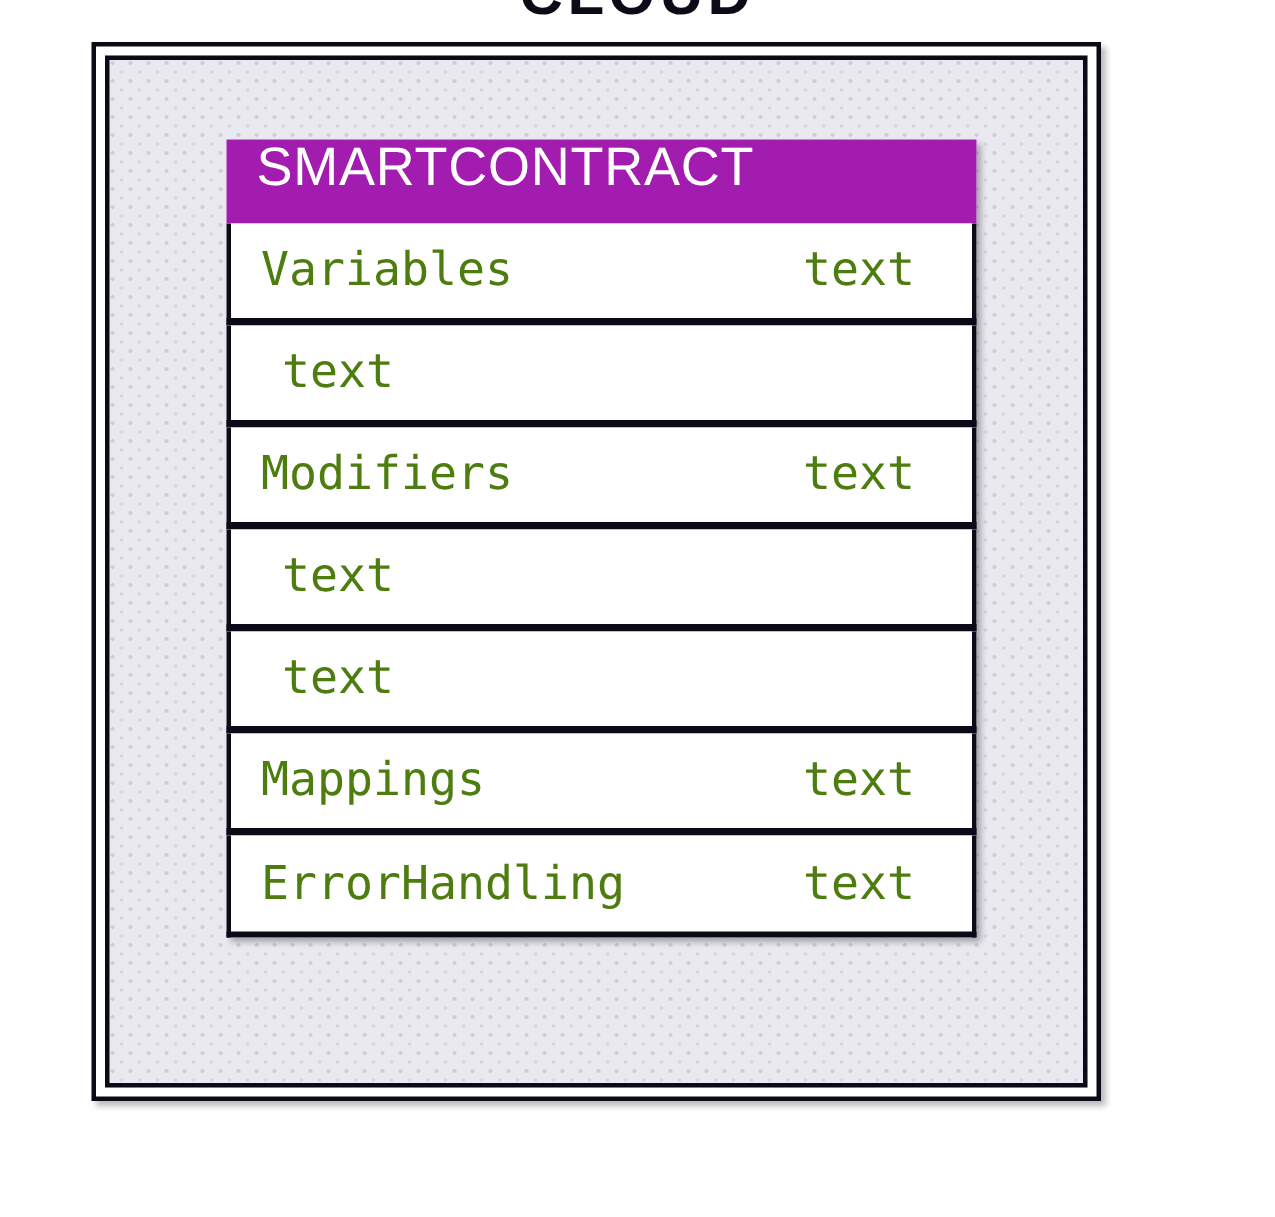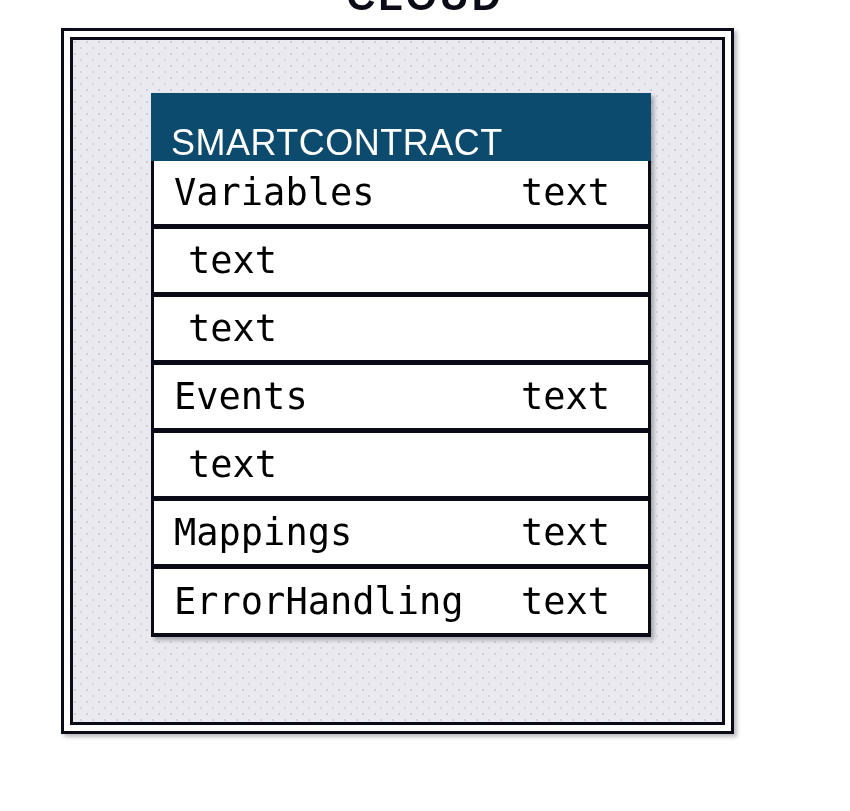--- a/index.html
+++ b/index.html
@@ -62,25 +62,25 @@
   #entity-table {
     position: absolute;
     left: 87px;
     top: 62px;
     width: 500px;
     background: #ffffff;
     box-shadow: 3px 3px 4px rgba(10,10,24,0.30);
   }
 
   #entity-header {
-    background: #0c4a6e;
+    background: #a21caf;
     color: #ffffff;
-    height: 68px;
+    height: 56px;
     display: flex;
-    align-items: flex-end;
+    align-items: flex-start;
     padding: 0 0 0 20px;
     box-sizing: border-box;
   }
   #entity-header-title {
     font-family: "Liberation Sans", sans-serif;
     font-size: 36px;
     font-weight: normal;
     letter-spacing: 0.5px;
     line-height: 1;
   }
@@ -95,22 +95,22 @@
     background: #ffffff;
     border-bottom: 5px solid #0b0b18;
     border-left: 3px solid #0b0b18;
     border-right: 3px solid #0b0b18;
   }
   .attr-row:last-child {
     border-bottom: 4px solid #0b0b18;
   }
   .attr-name, .attr-type {
     font-family: "DejaVu Sans Mono", monospace;
-    font-size: 37px;
-    color: #000000;
+    font-size: 31px;
+    color: #4d7c0f;
     line-height: 1;
     white-space: nowrap;
   }
   .attr-type {
     padding-left: 14px;
   }
 </style>
 </head>
 <body>
 
@@ -128,25 +128,25 @@
     <div class="attr-row">
       <span class="attr-name">Variables</span>
       <span class="attr-type">text</span>
     </div>
 
     <div class="attr-row">
       <span class="attr-type">text</span>
     </div>
 
     <div class="attr-row">
+      <span class="attr-name">Modifiers</span>
       <span class="attr-type">text</span>
     </div>
 
     <div class="attr-row">
-      <span class="attr-name">Events</span>
       <span class="attr-type">text</span>
     </div>
 
     <div class="attr-row">
       <span class="attr-type">text</span>
     </div>
 
     <div class="attr-row">
       <span class="attr-name">Mappings</span>
       <span class="attr-type">text</span>

